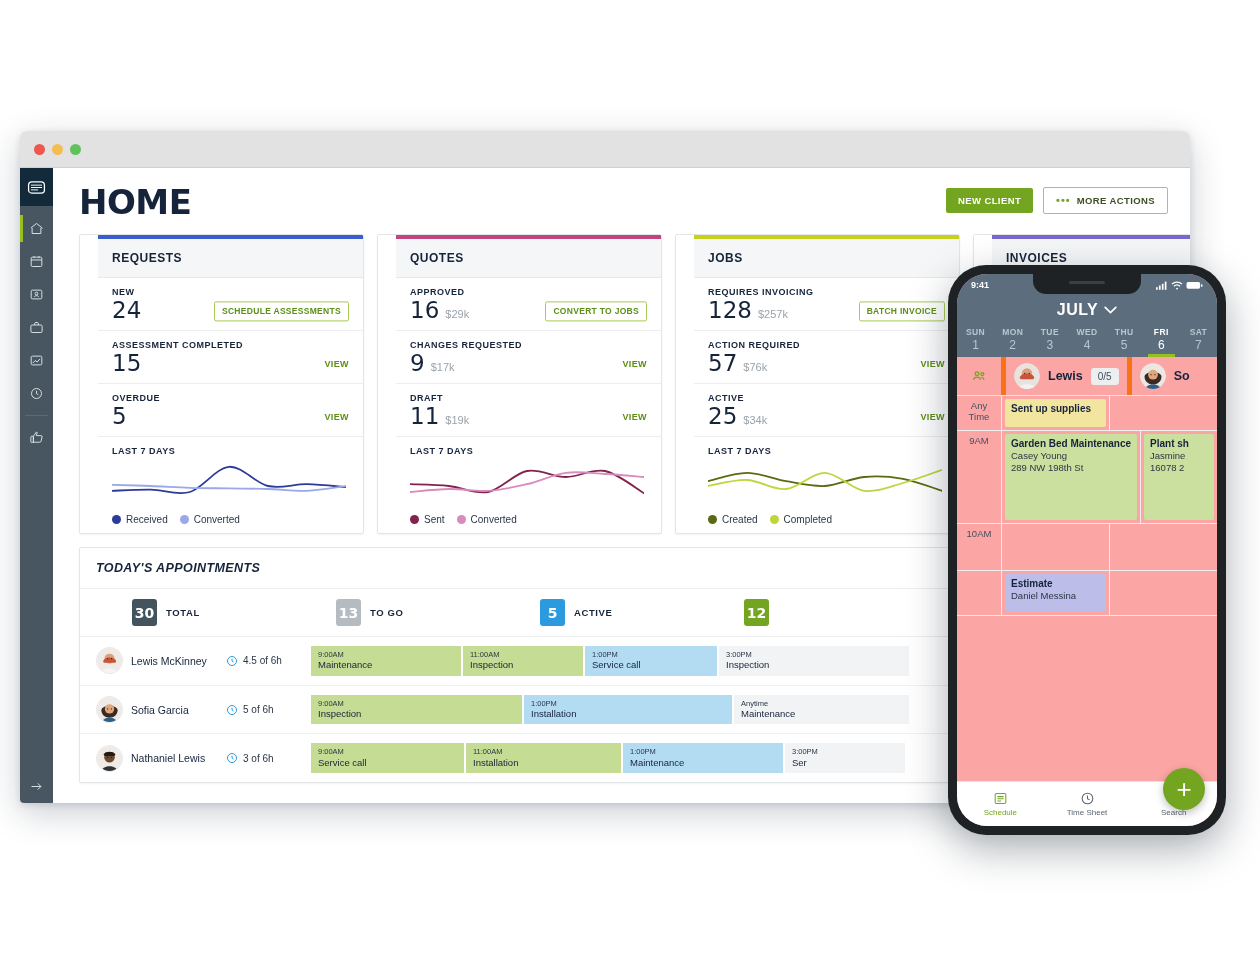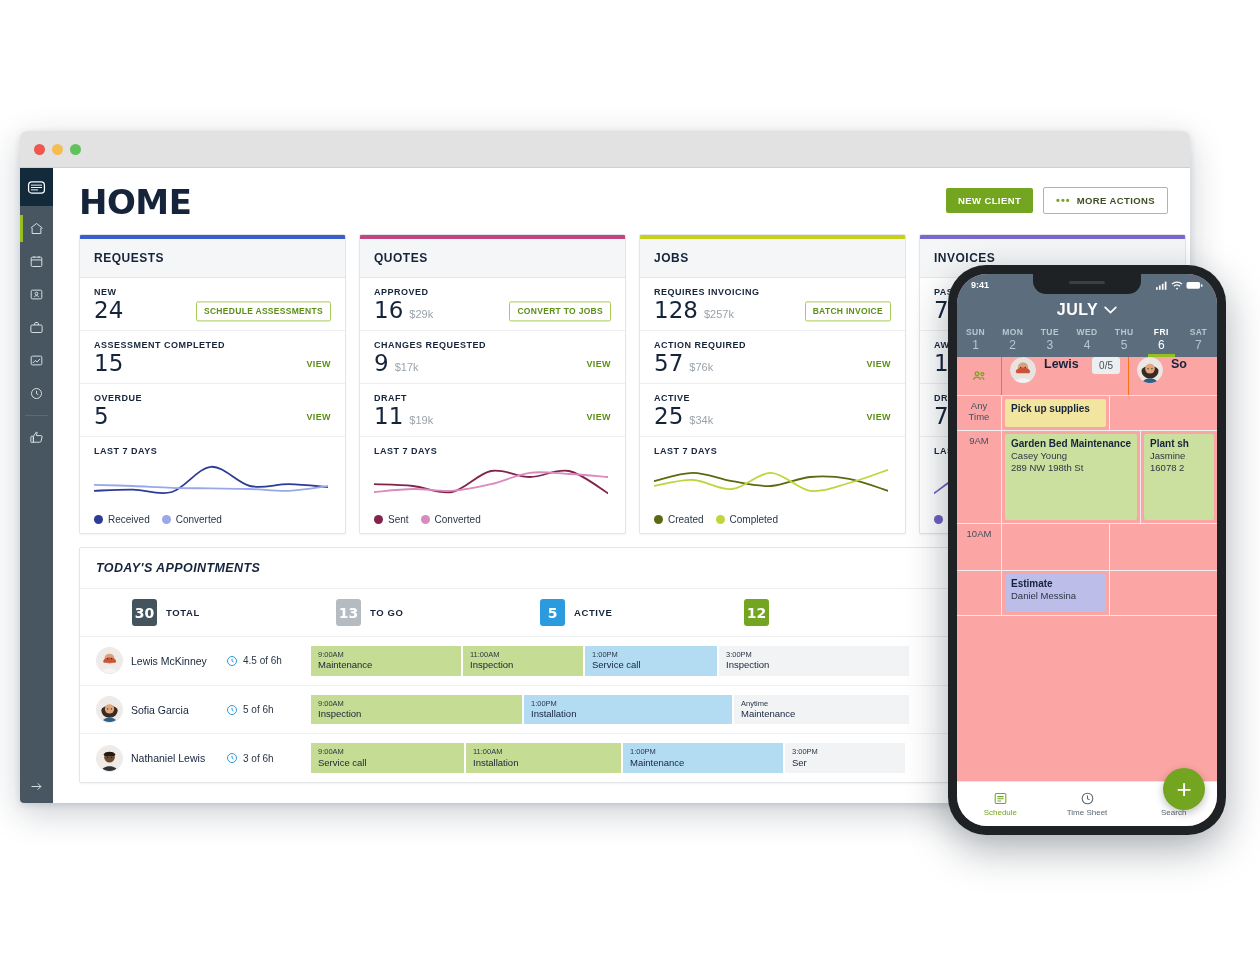--- a/index.html
+++ b/index.html
@@ -39,21 +39,21 @@
           font-family:"DejaVu Sans","Liberation Sans",sans-serif;}
   .headacts{margin-left:auto;display:flex;gap:10px;align-items:center;padding-bottom:4px;}
   .btn{font-size:9.5px;font-weight:bold;letter-spacing:.4px;padding:7px 12px;border-radius:2px;cursor:pointer;}
   .btn.primary{background:#74a520;color:#fff;}
   .btn.ghost{background:#fff;color:#3d4f22;border:1px solid #a9ca56;display:flex;align-items:center;gap:6px;}
   .dots{letter-spacing:1px;font-size:11px;line-height:1;color:#74a520;}
 
   
   .cards{display:flex;gap:13px;padding:12px 0 0 26px;}
   .card{width:265px;background:#fff;border:1px solid #e3e5e7;border-radius:2px;
-        box-shadow:0 1px 2px rgba(0,0,0,.05);overflow:hidden;flex:0 0 265px;}
+        box-shadow:0 1px 2px rgba(0,0,0,.05);overflow:hidden;flex:0 0 265px;padding-left:18px;}
   .card .accent{height:4px;}
   .card h3{margin:0;padding:12px 14px;background:#f5f6f7;border-bottom:1px solid #e6e8ea;
            font-size:12px;letter-spacing:.5px;font-weight:bold;color:#16243b;}
   .crow{padding:9px 14px 8px;border-bottom:1px solid #eceef0;position:relative;}
   .crow:last-child{border-bottom:none;}
   .clabel{font-size:9px;font-weight:bold;letter-spacing:.5px;color:#16243b;text-transform:uppercase;}
   .cvalline{display:flex;align-items:baseline;margin-top:2px;}
   .cnum{font-size:23px;font-weight:normal;color:#16243b;line-height:1;
         font-family:"DejaVu Sans","Liberation Sans",sans-serif;}
   .camt{font-size:11px;color:#9aa3ab;margin-left:6px;}
@@ -111,21 +111,21 @@
          padding:3px 0 6px;display:flex;align-items:center;justify-content:center;gap:6px;cursor:pointer;}
   .days{display:flex;}
   .day{flex:1;text-align:center;padding:2px 0 5px;color:#b9c6d0;position:relative;}
   .day .dn{font-size:8.5px;font-weight:bold;letter-spacing:.4px;}
   .day .dd{font-size:12px;margin-top:1px;}
   .day.sel{color:#fff;}
   .day.sel::after{content:"";position:absolute;left:14%;right:14%;bottom:0;height:3px;background:#94c11f;}
   .crew{display:flex;align-items:center;border-bottom:1px solid #e6e8ea;height:38px;}
   .crewicon{width:44px;display:flex;align-items:center;justify-content:center;flex:0 0 44px;}
   .crewicon svg{width:17px;height:17px;}
-  .crewcell{flex:1;display:flex;align-items:flex-start;gap:8px;padding:0 8px;border-left:1px solid #f97316;height:100%;}
+  .crewcell{flex:1;display:flex;align-items:center;gap:8px;padding:0 8px;border-left:5px solid #f97316;height:100%;}
   .crewav{width:26px;height:26px;border-radius:50%;overflow:hidden;flex:0 0 26px;}
   .crewname{font-size:12.5px;font-weight:bold;color:#16243b;}
   .cnt{margin-left:auto;background:#eceef0;border-radius:3px;font-size:10px;color:#42505c;padding:3px 7px;}
   .gridrow{display:flex;border-bottom:1px solid #eceef0;}
   .tcol{width:44px;flex:0 0 44px;font-size:9.5px;color:#42505c;text-align:center;padding-top:5px;line-height:1.15;}
   .slots{flex:1;display:flex;}
   .slot{flex:1;border-left:1px solid #eceef0;padding:3px;box-sizing:border-box;}
   .ev{border-radius:2px;padding:4px 6px;box-sizing:border-box;}
   .ev .et{font-size:10px;font-weight:bold;color:#16243b;line-height:1.2;white-space:nowrap;overflow:hidden;}
   .ev .es{font-size:9.5px;color:#2a3746;line-height:1.3;white-space:nowrap;overflow:hidden;}
@@ -647,21 +647,21 @@
           <span class="crewname">So</span>
         </div>
       </div>
 
       <div id="phoneGrid">
           <div class="gridrow" style="height: 34px;">
             <div class="tcol">Any<br>Time</div>
             <div class="slots">
               <div class="slot">
                 <div class="ev yellow" style="height: 100%; box-sizing: border-box;">
-                  <div class="et">Pick up supplies</div>
+                  <div class="et">Sent up supplies</div>
                 </div>
               </div>
               <div class="slot"></div>
             </div>
           </div>
           <div class="gridrow" style="height: 92px;">
             <div class="tcol">9AM</div>
             <div class="slots">
               <div class="slot">
                 <div class="ev green" style="height: 100%; box-sizing: border-box;">

